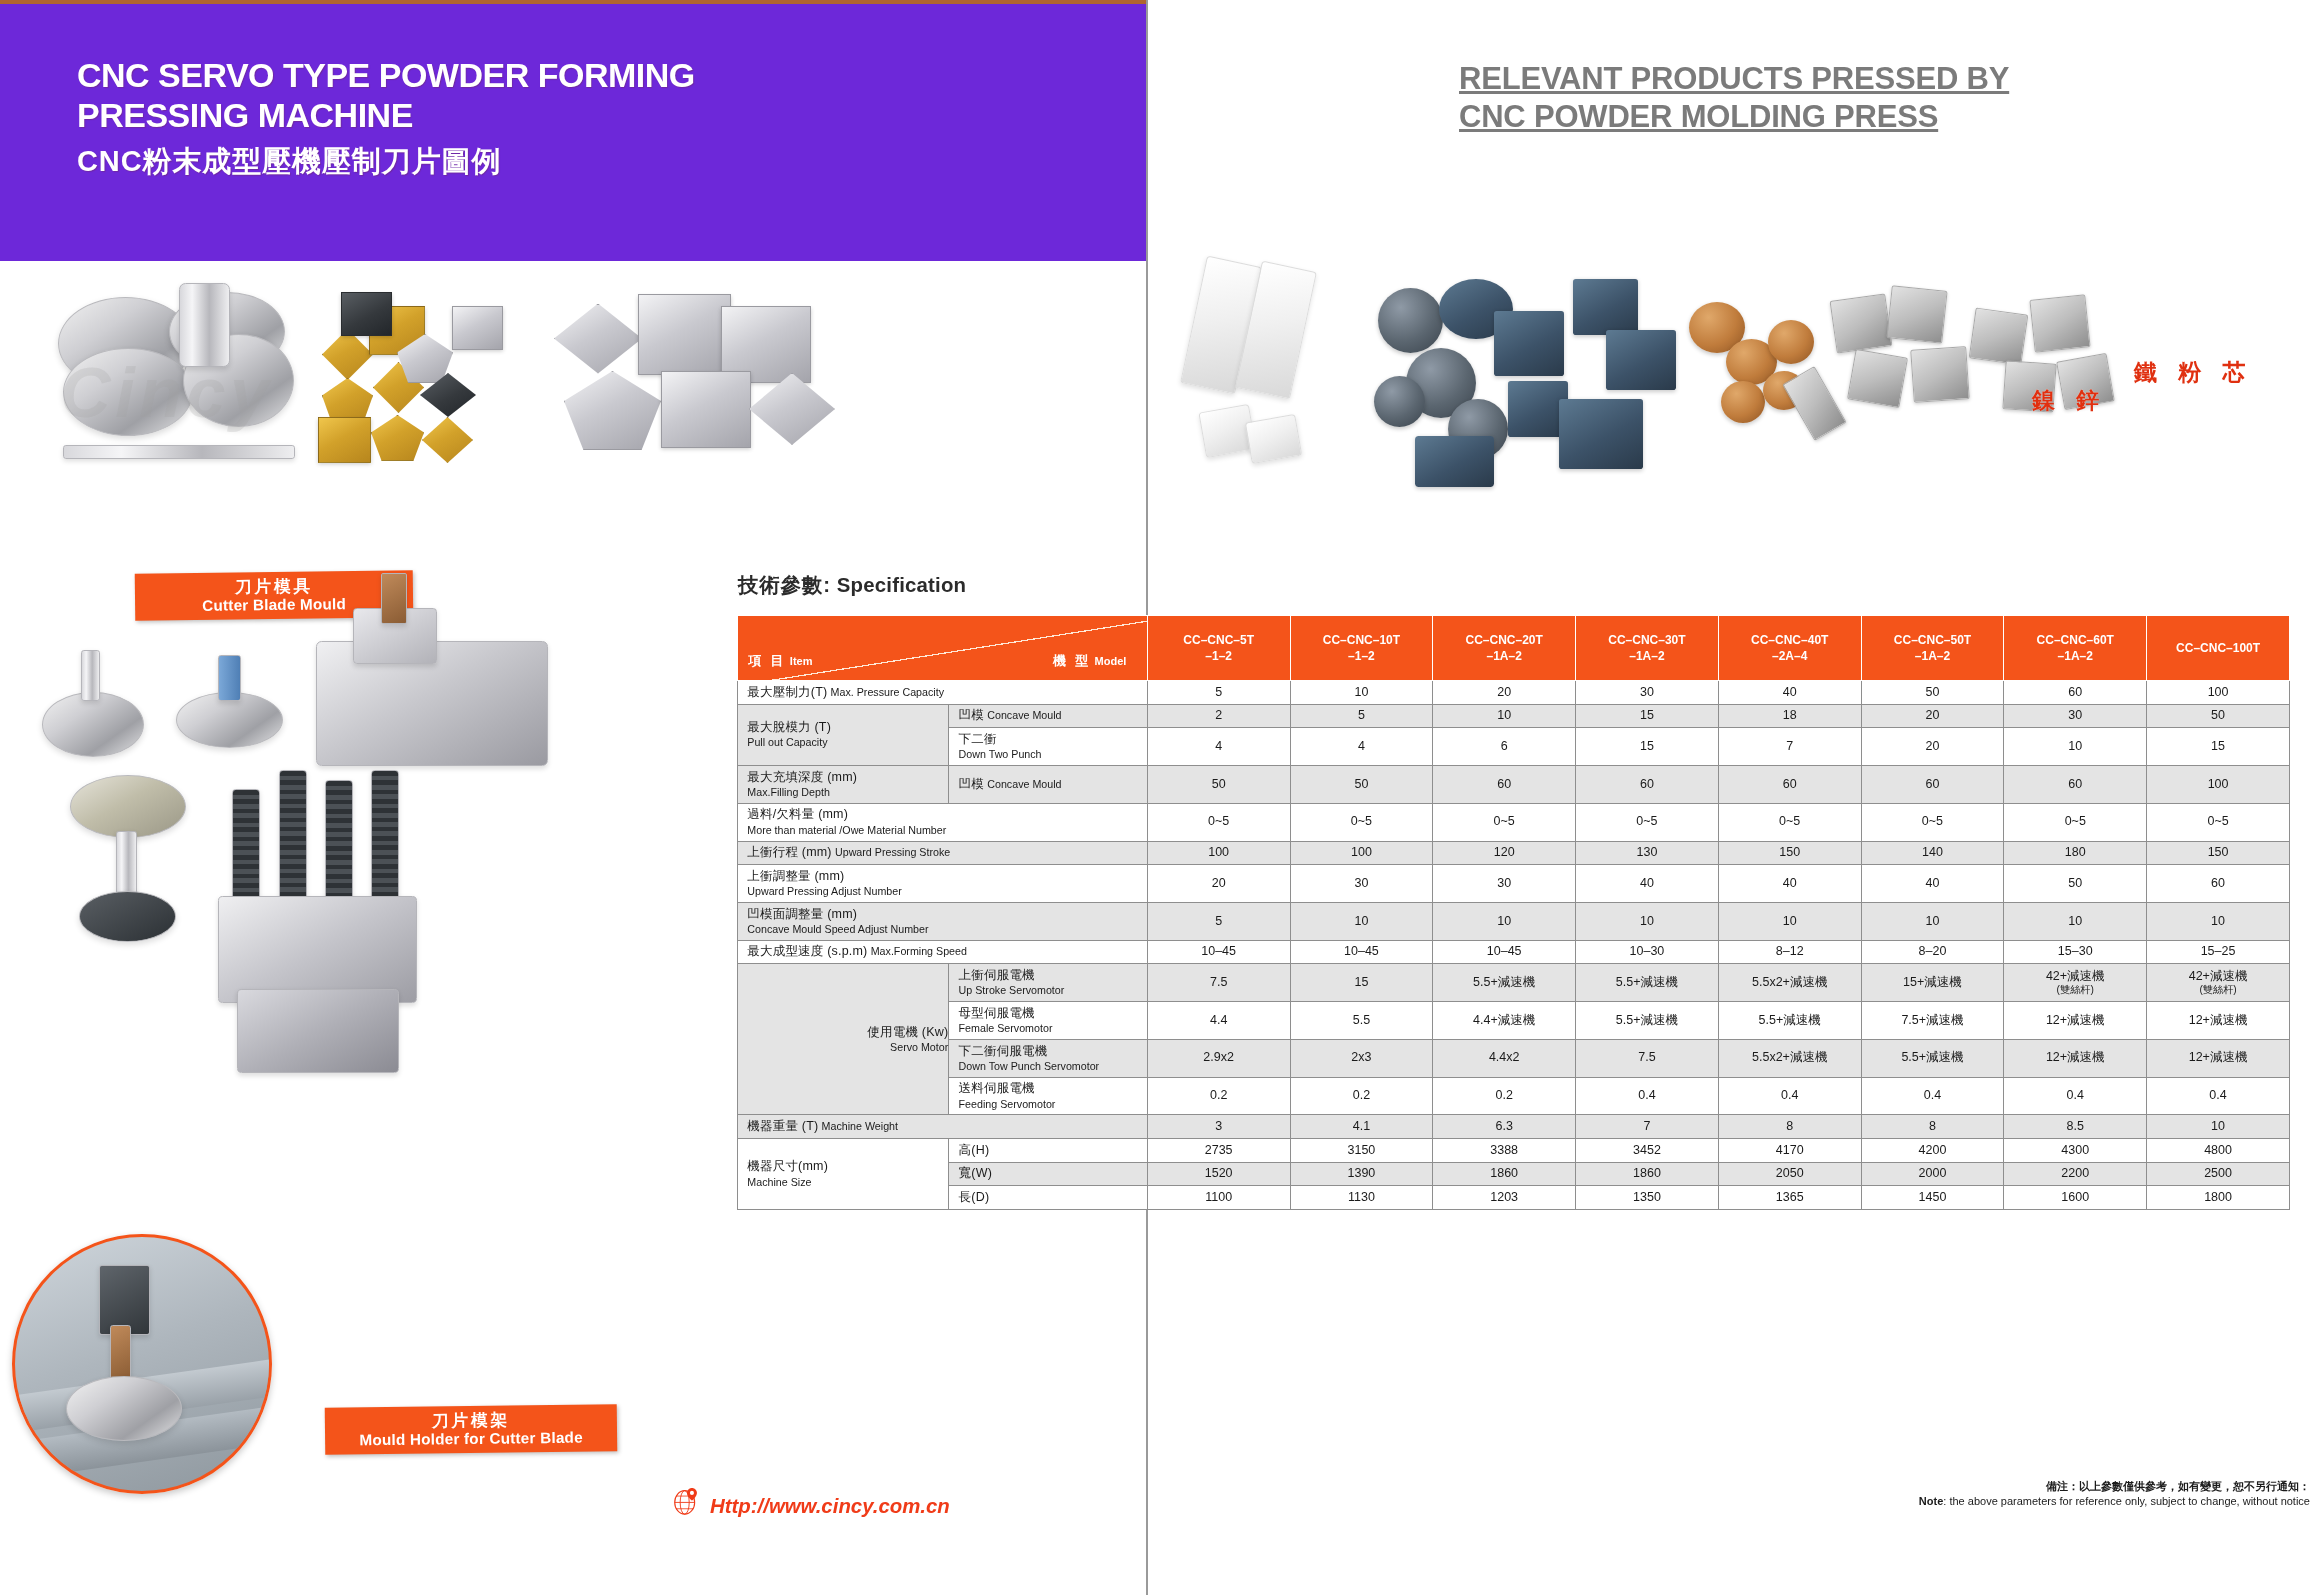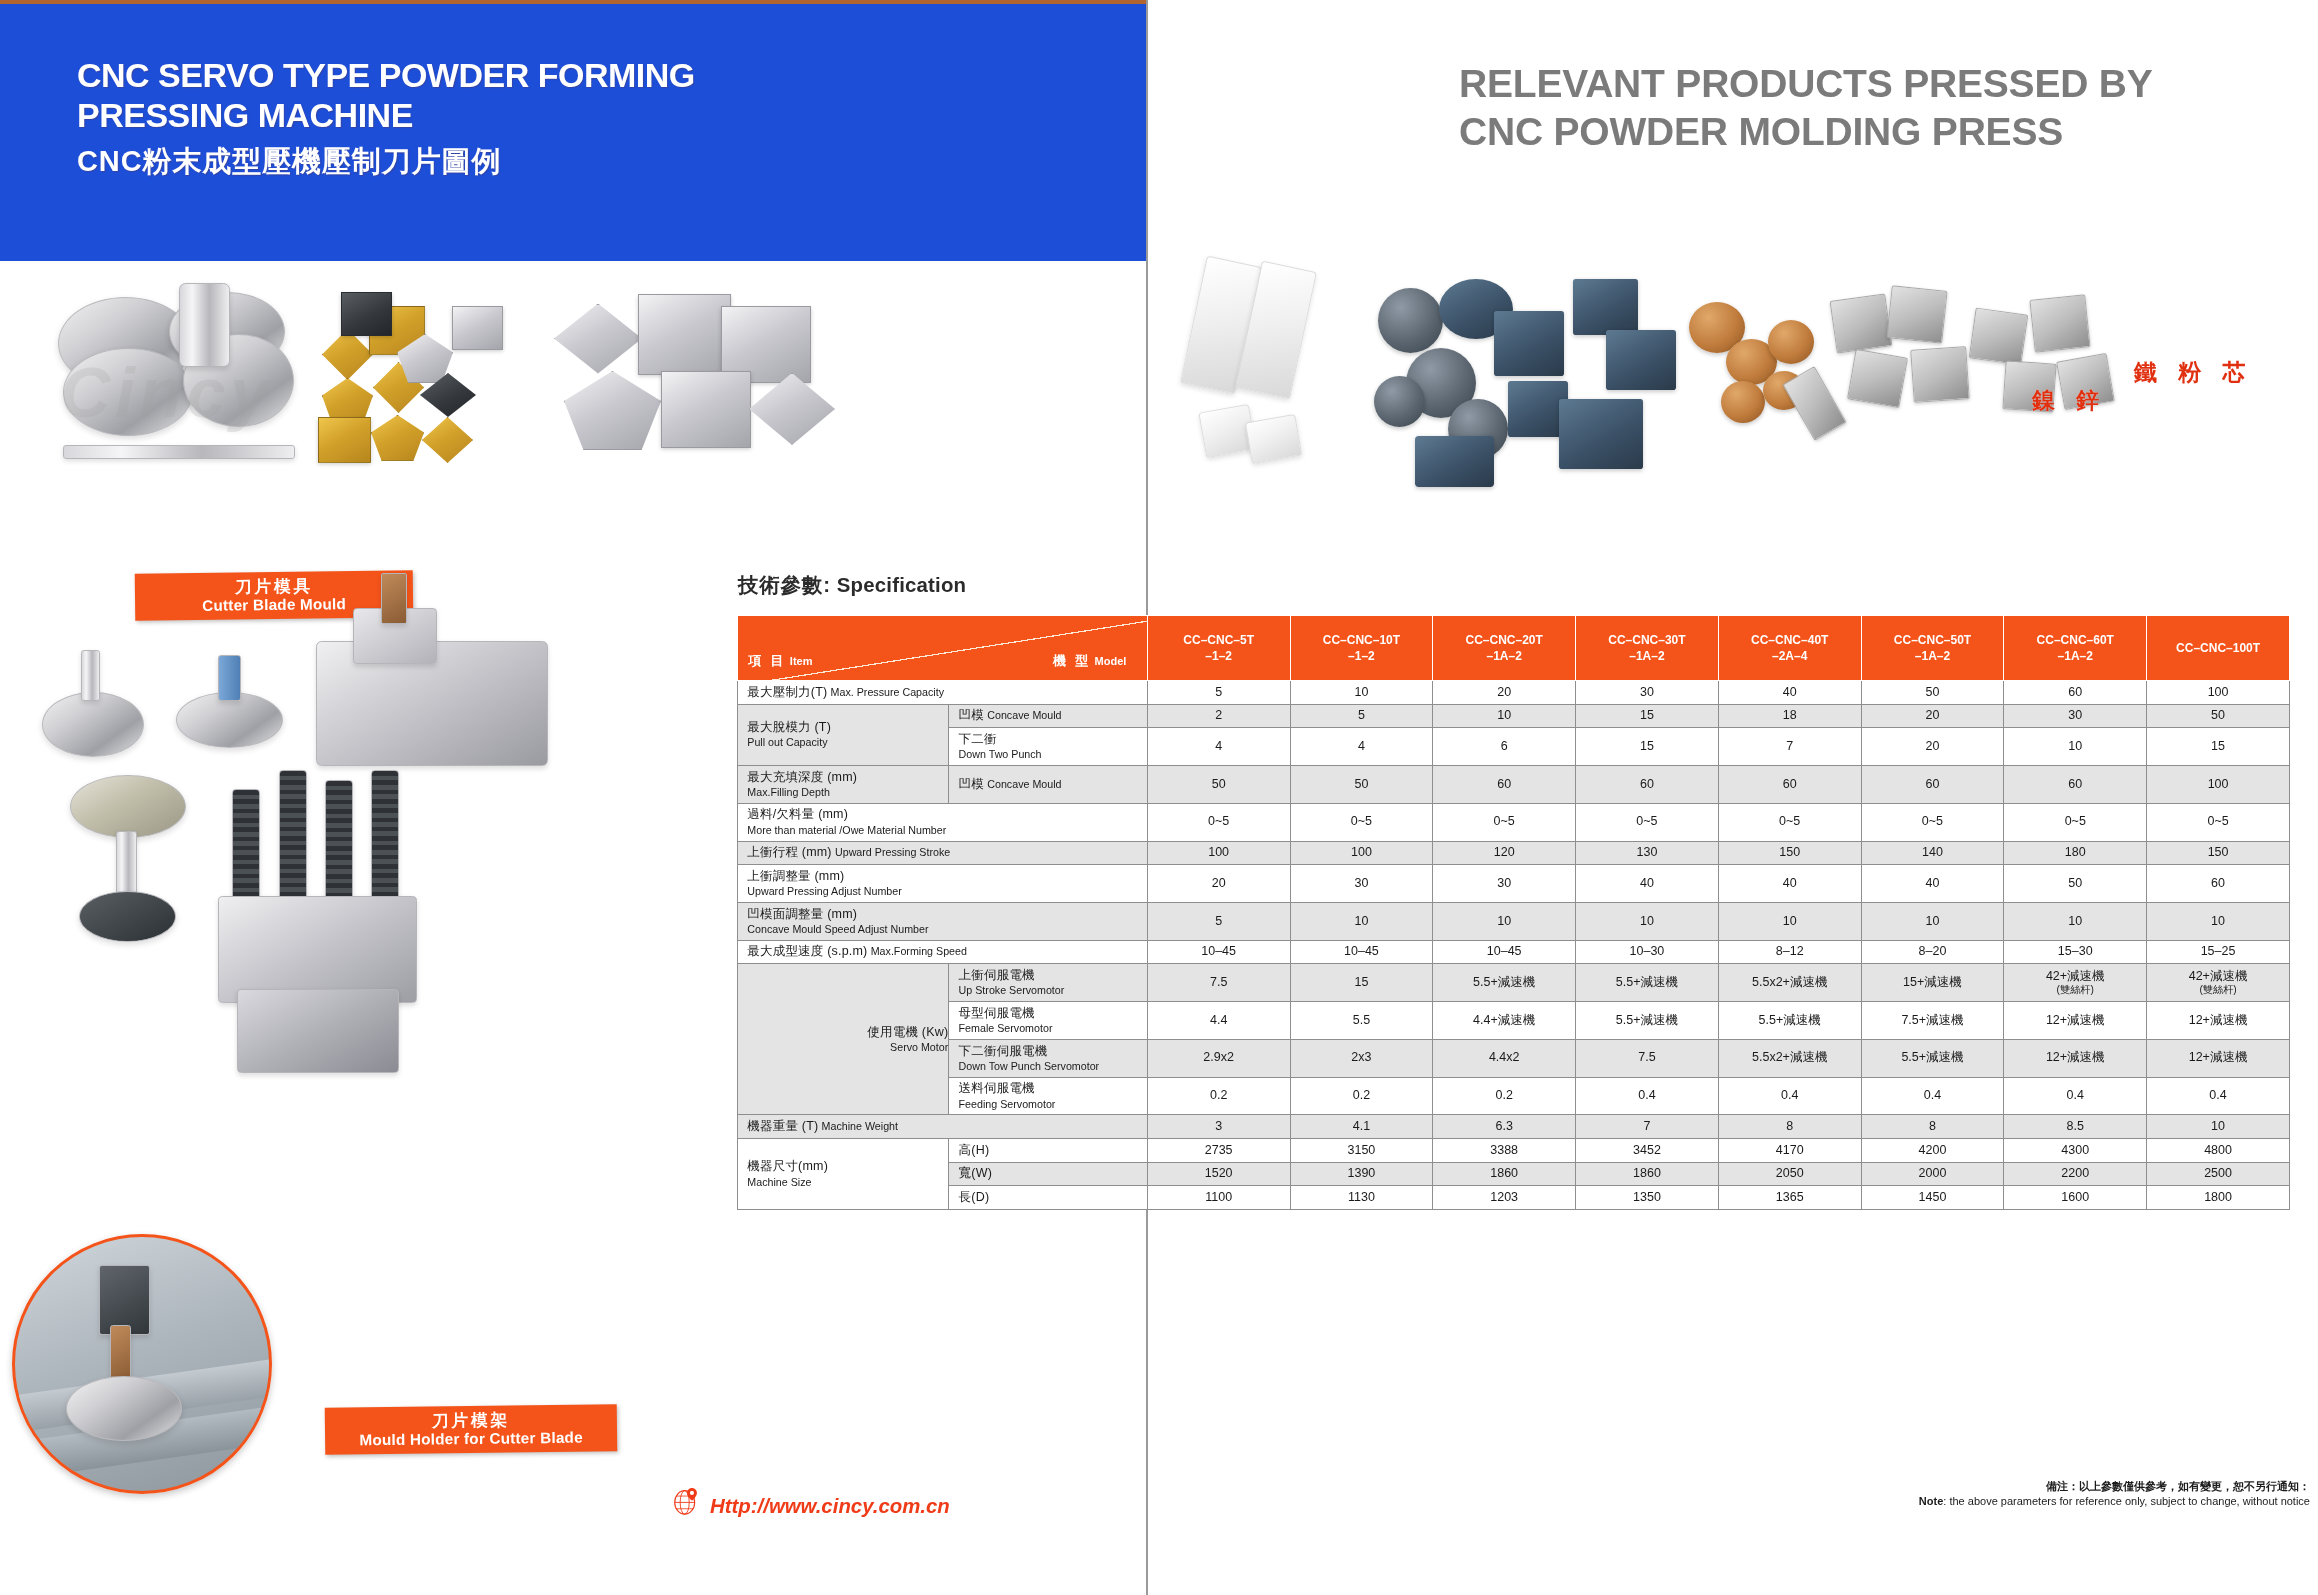--- a/index.html
+++ b/index.html
@@ -8,41 +8,42 @@
     width:2319px; height:1595px;
     font-family:"Liberation Sans","DejaVu Sans",sans-serif;
     position:relative;
     overflow:hidden;
   }
   .page { position:absolute; inset:0; background:#fff; }
 
   
   .banner {
     position:absolute; left:0; top:3.7px; width:1146px; height:257px;
-    background:#1d4ed8;
+    background:#6d28d9;
   }
   .banner-inner { padding:51px 0 0 77px; }
   .banner h1 {
     color:#ffffff; font-weight:bold; letter-spacing:-0.5px;
     font-size:34px; line-height:1.18;
     text-shadow:0.9px 0.9px 0.9px rgba(120,40,10,.25);
   }
   .banner h2 {
     color:#ffffff; font-weight:bold; font-size:29px;
     margin-top:7.4px; letter-spacing:0.9px;
     text-shadow:0.9px 0.9px 0.9px rgba(120,40,10,.25);
   }
 
   
   .rhead {
     position:absolute; left:1459px; top:60px; width:826px;
   }
   .rhead .l1,.rhead .l2 {
-    color:#7b7b7b; font-weight:bold; font-size:39px; line-height:1.22;
+    color:#7b7b7b; font-weight:bold; font-size:31px; line-height:1.22;
     letter-spacing:-0.2px;
+    text-decoration:underline;
   }
   .rhead .l3 {
     color:#F4541A; font-weight:bold; font-size:33px; margin-top:4.6px;
     letter-spacing:0.5px;
   }
 
   
   .vdivider {
     position:absolute; left:1146px; top:0; width:1.9px; height:1595px;
     background:#9a9a9a;

